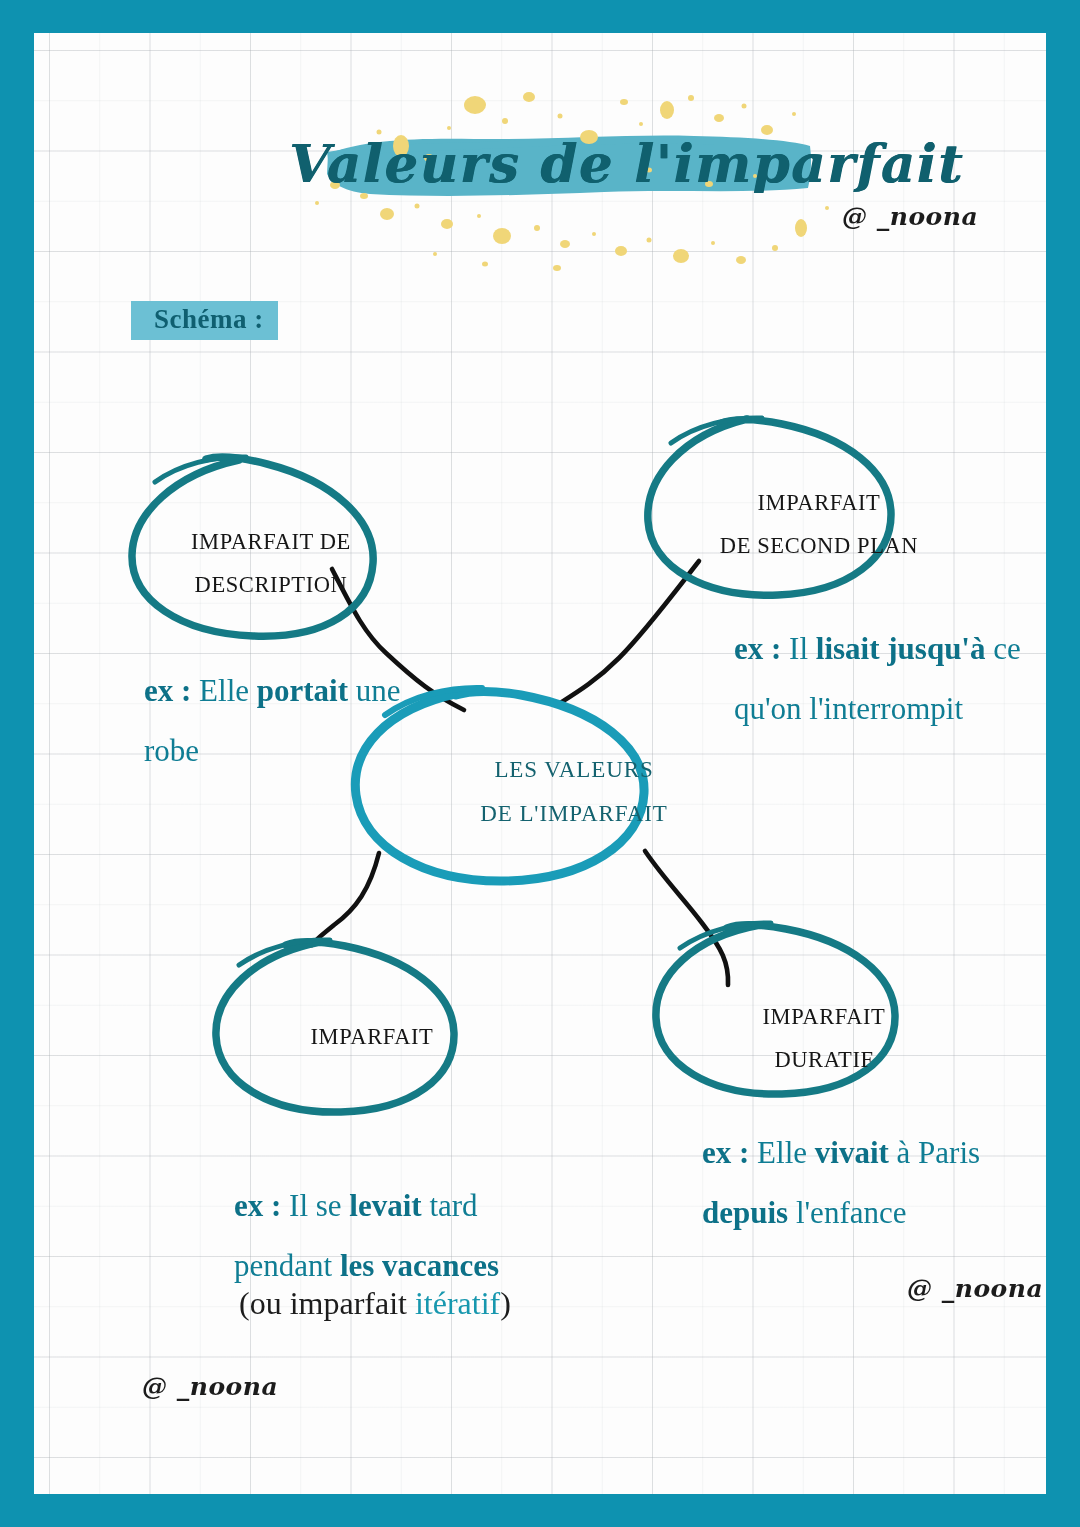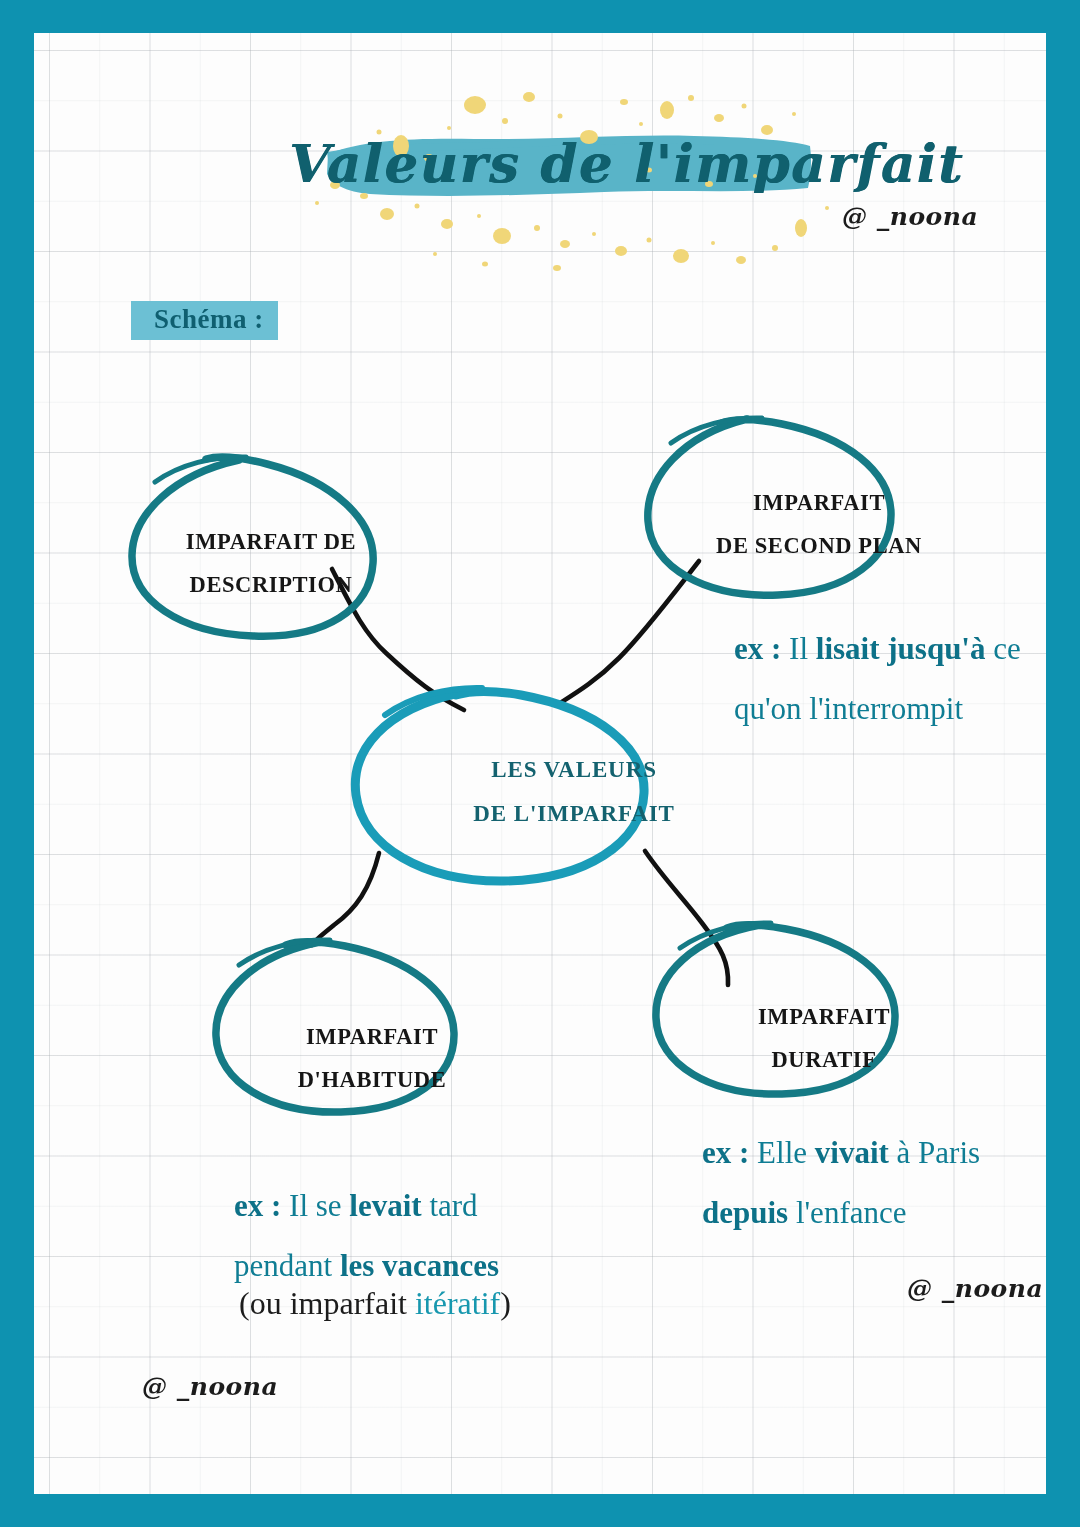--- a/index.html
+++ b/index.html
@@ -97,21 +97,21 @@
     left: 0; top: 0;
     width: 1012px; height: 1461px;
     pointer-events: none;
   }
 
   
   .node-label {
     position: absolute;
     text-align: center;
     font-family: "Liberation Serif", serif;
-    font-weight: 700;
+    font-weight: 400;
     font-size: 22.5px;
     letter-spacing: 0.6px;
     color: #161616;
     line-height: 1.92;
     white-space: nowrap;
   }
   .node-label.center {
     color: #14626f;
     font-size: 23px;
     letter-spacing: 0.9px;
@@ -273,27 +273,27 @@
       <div>DE SECOND PLAN</div>
     </div>
 
     <div id="lbl-center" class="node-label center">
       <div>LES VALEURS</div>
       <div>DE L'IMPARFAIT</div>
     </div>
 
     <div id="lbl-habit" class="node-label">
       <div>IMPARFAIT</div>
-      <div>D'HABITUDE</div>
     </div>
 
     <div id="lbl-durat" class="node-label">
       <div>IMPARFAIT</div>
       <div>DURATIF</div>
     </div>
 
+    <div id="ex-desc" class="example"><b>ex : </b><span>Elle </span><b>portait</b><span> une robe</span></div>
     <div id="ex-second" class="example"><b>ex : </b><span>Il </span><b>lisait jusqu'à</b><span> ce qu'on l'interrompit</span></div>
     <div id="ex-habit" class="example"><b>ex : </b><span>Il se </span><b>levait</b><span> tard pendant </span><b>les vacances</b></div>
     <div id="note-habit" class="note">(ou imparfait <i>itératif</i>)</div>
     <div id="ex-durat" class="example"><b>ex : </b><span>Elle </span><b>vivait</b><span> à Paris </span><b>depuis</b><span> l'enfance</span></div>
 
   </div>
 </div>
 
 </body></html>

